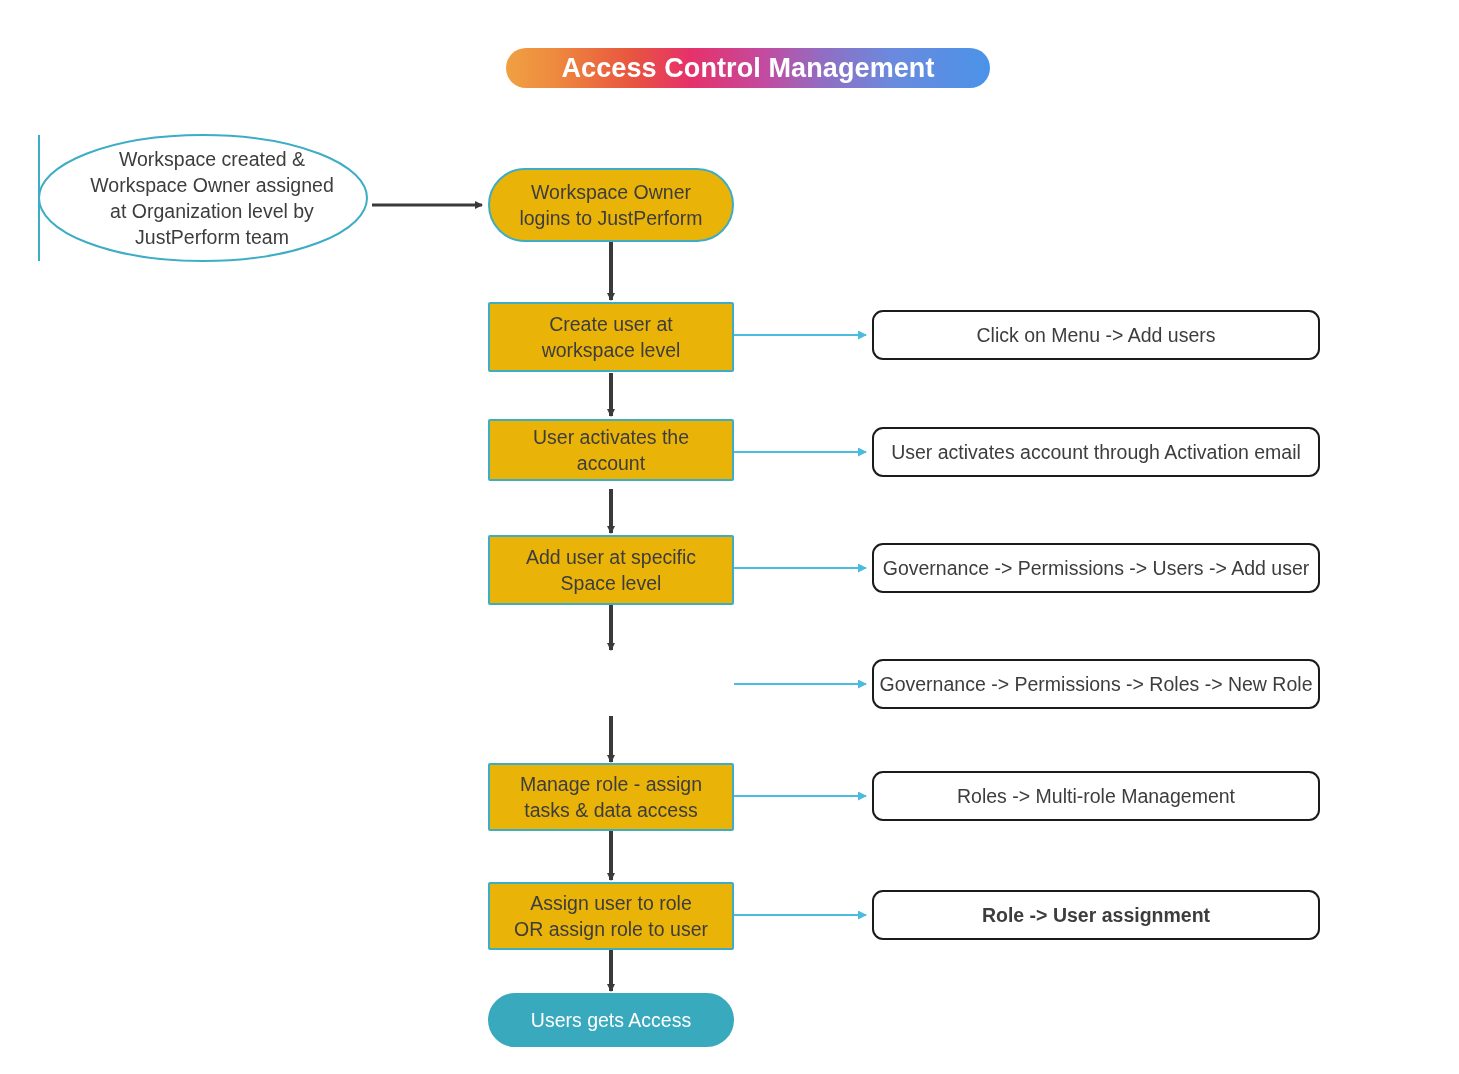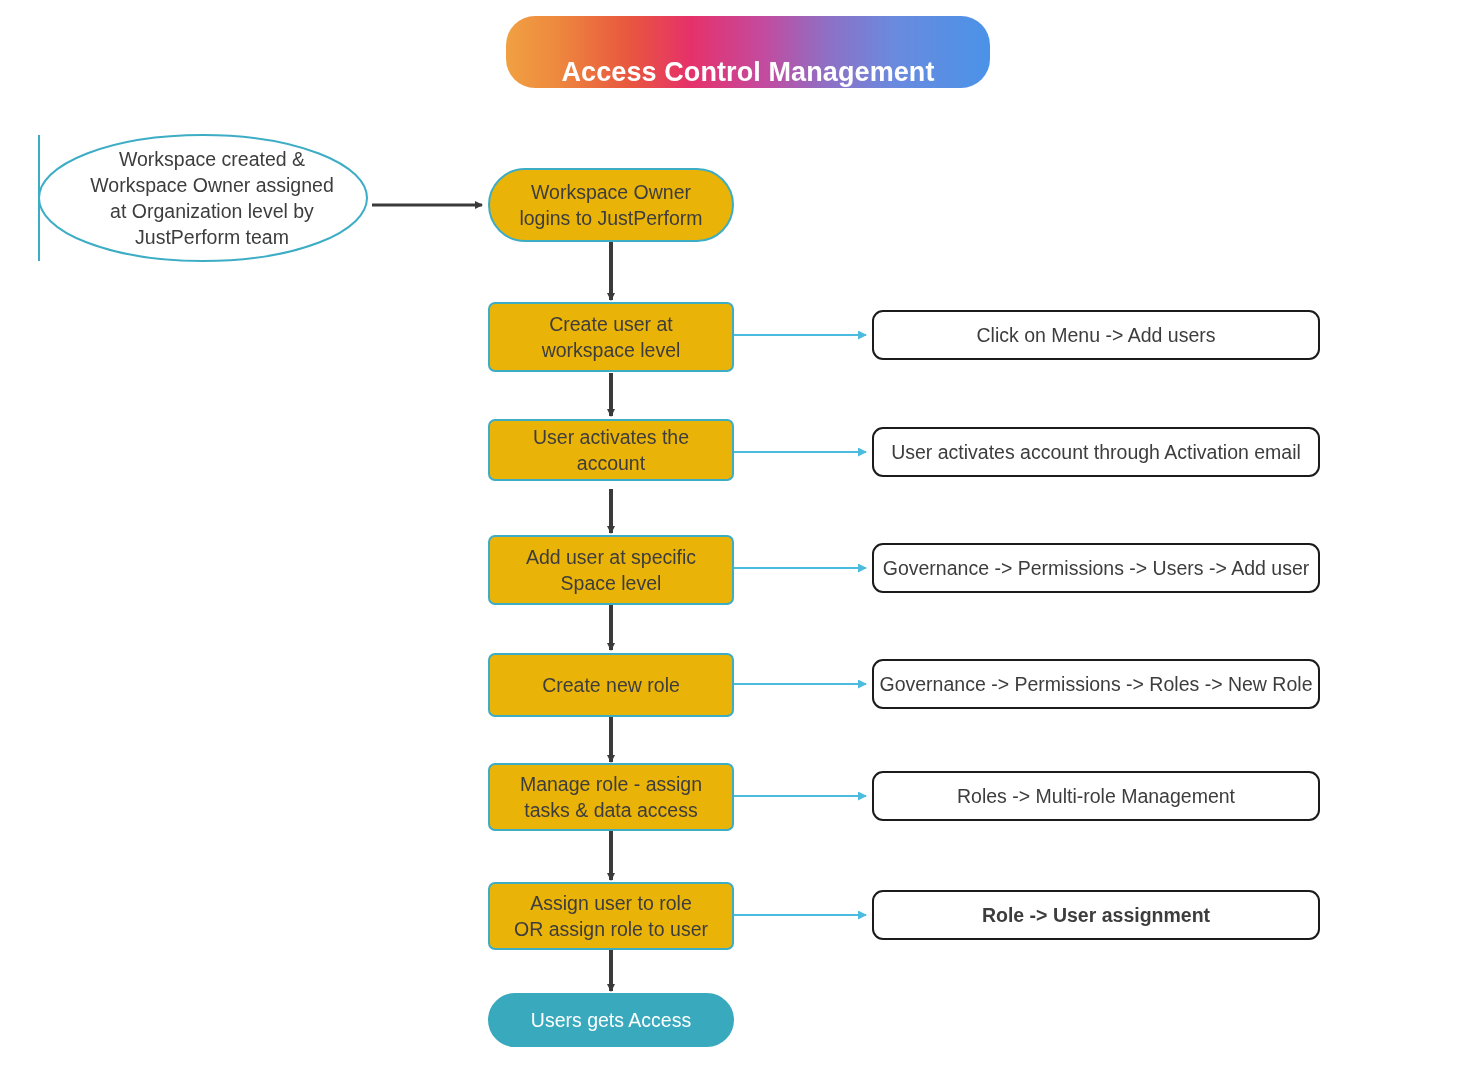--- a/index.html
+++ b/index.html
@@ -19,35 +19,35 @@
     position: absolute;
     left: 0; top: 0;
     width: 1459px;
     height: 1074px;
   }
 
   
   .title-banner {
     position: absolute;
     left: 506px;
-    top: 16px;
+    top: 48px;
     width: 484px;
-    height: 72px;
+    height: 40px;
     border-radius: 29px;
     background: linear-gradient(90deg,
         #f0a043 0%,
         #ee8a3e 10%,
         #e8553f 26%,
         #e6316a 38%,
         #c44a9e 53%,
         #8f6fc4 66%,
         #6a8ade 80%,
         #4a93e8 100%);
     display: flex;
-    align-items: flex-end;
+    align-items: center;
     justify-content: center;
     box-sizing: border-box;
   }
   .title-banner-text {
     color: #ffffff;
     font-size: 27px;
     font-weight: bold;
     letter-spacing: 0.1px;
     white-space: nowrap;
   }
@@ -95,21 +95,21 @@
     background: #eab308;
     border: 2px solid #3cadc5;
     display: flex;
     align-items: center;
     justify-content: center;
   }
   .flow-node.stadium {
     border-radius: 999px;
   }
   .flow-node.rounded {
-    border-radius: 7px;
+    border-radius: 2px;
   }
   .flow-node.filled {
     background: #39a9bd;
     border-color: #39a9bd;
   }
   .flow-node.filled .node-text {
     color: #ffffff;
   }
 
   
@@ -197,23 +197,20 @@
   <div class="flow-node rounded" style="top:419px; height:62px;">
     <span class="node-text">User activates the
 account</span>
   </div>
 
   <div class="flow-node rounded" style="top:535px; height:70px;">
     <span class="node-text">Add user at specific
 Space level</span>
   </div>
 
-  <div class="flow-node rounded" style="top:653px; height:64px;">
-    <span class="node-text">Create new role</span>
-  </div>
 
   <div class="flow-node rounded" style="top:763px; height:68px;">
     <span class="node-text">Manage role - assign
 tasks &amp; data access</span>
   </div>
 
   <div class="flow-node rounded" style="top:882px; height:68px;">
     <span class="node-text">Assign user to role
 OR assign role to user</span>
   </div>

